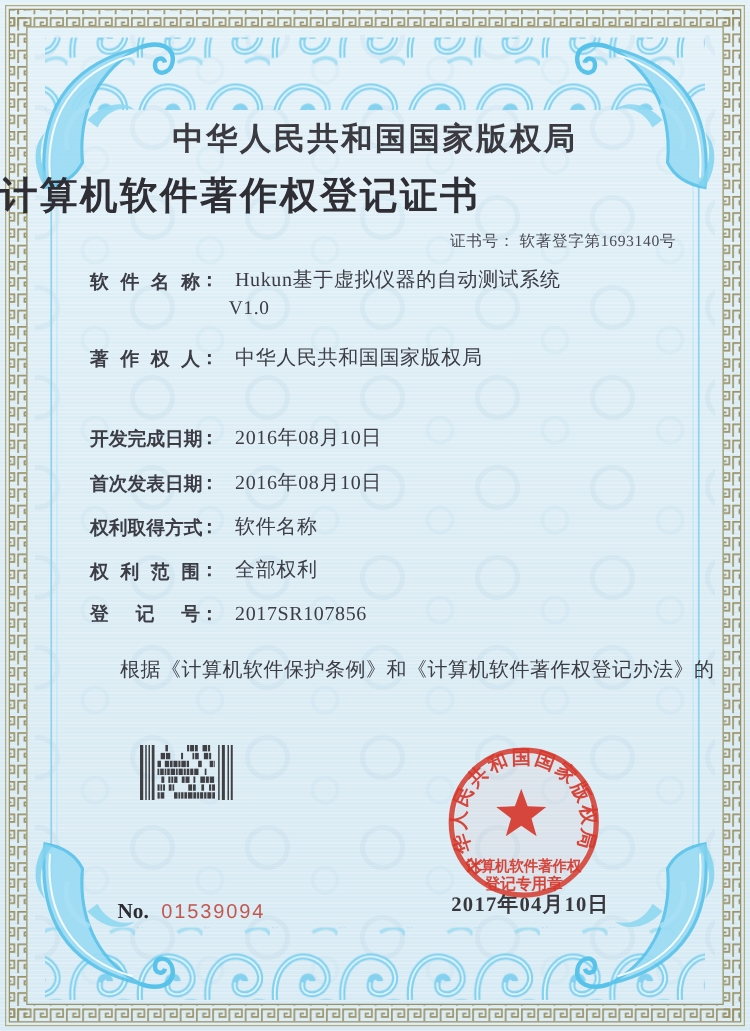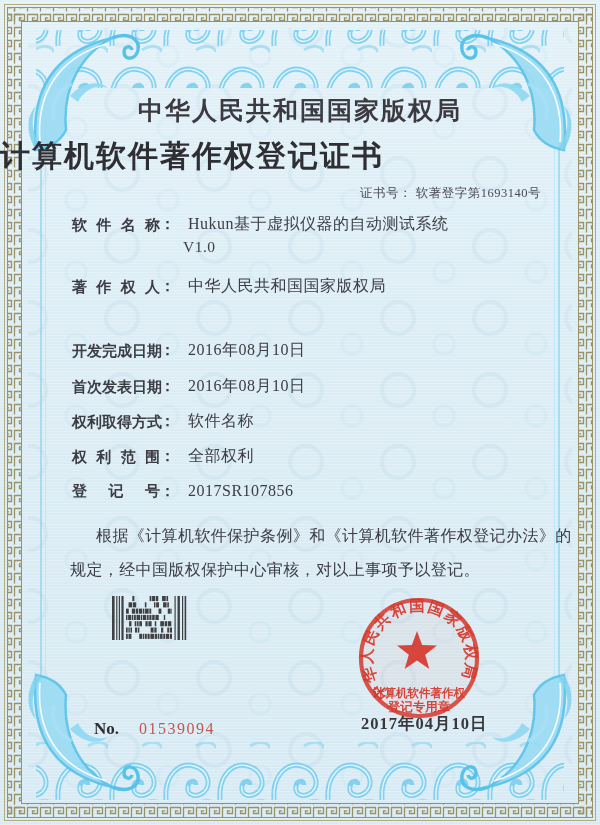--- a/index.html
+++ b/index.html
@@ -28,22 +28,22 @@
   }
   .row{position:absolute;left:72px;white-space:nowrap;color:#3c3c44;}
   .lbl{display:inline-block;width:88px;text-align:justify;text-align-last:justify;
        font-size:15px;font-weight:700;vertical-align:bottom;}
   .colon{font-size:15px;font-weight:600;margin-right:13px;}
   .val{font-size:16px;letter-spacing:.5px;}
   .val2{position:absolute;left:183px;top:238px;font-size:15.5px;color:#3c3c44;letter-spacing:.5px;}
   .stmt{position:absolute;font-size:16px;color:#3c3c44;letter-spacing:.4px;white-space:nowrap;}
   .serial{position:absolute;left:94px;top:719px;white-space:nowrap;}
   .serial .no{font-size:17px;color:#2b2b30;font-weight:600;}
-  .serial .num{font-family:Liberation Serif, serif;
-       font-size:16px;color:#c4574f;letter-spacing:1.5px;margin-left:16px;}
+  .serial .num{font-family:Liberation Sans, sans-serif;
+       font-size:16px;color:#c4574f;letter-spacing:1.5px;margin-left:6px;}
   .sealdate{position:absolute;left:361px;top:713px;font-size:16.5px;color:#37373c;
        letter-spacing:1px;font-weight:600;font-family:Liberation Serif, serif;}
 </style>
 </head>
 <body>
 
 <div class="page">
 
   <svg class="layer deco" viewBox="0 0 600 825">
     <defs>
@@ -212,21 +212,20 @@
 
     <div class="row" style="top:446px">
       <span class="lbl">权利范围</span><span class="colon">：</span><span class="val">全部权利</span>
     </div>
 
     <div class="row" style="top:482px">
       <span class="lbl">登记号</span><span class="colon">：</span><span class="val">2017SR107856</span>
     </div>
 
     <div class="stmt" style="left:96px;top:526px">根据《计算机软件保护条例》和《计算机软件著作权登记办法》的</div>
-    <div class="stmt" style="left:70px;top:560px">规定，经中国版权保护中心审核，对以上事项予以登记。</div>
 
     <div class="sealdate">2017年04月10日</div>
 
     <div class="serial">
       <span class="no">No.</span>
       <span class="num">01539094</span>
     </div>
   </div>
 
   <svg class="layer sealsvg" viewBox="0 0 600 825">

